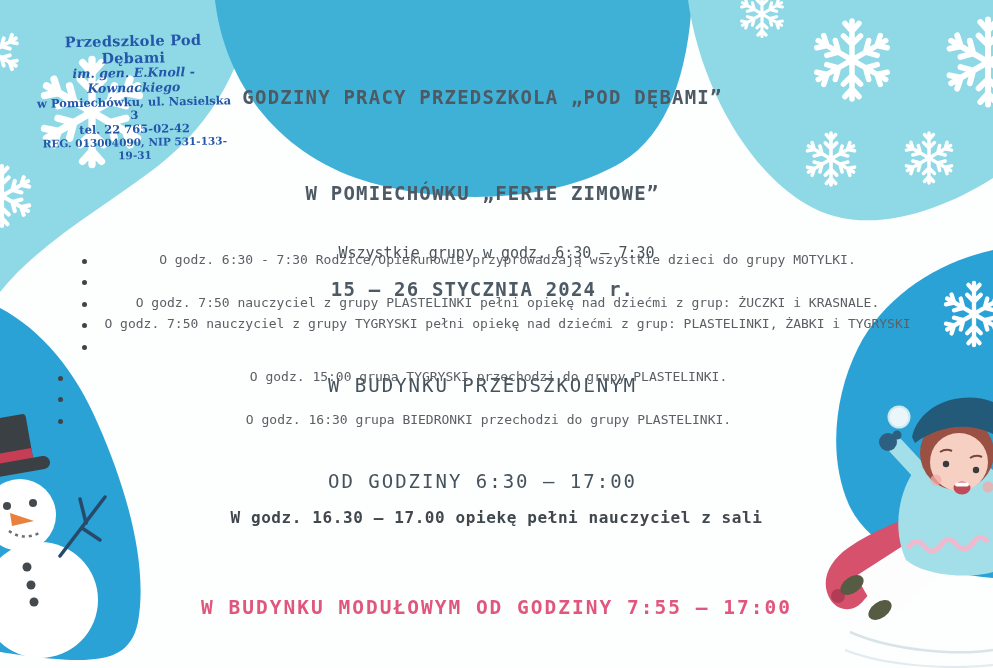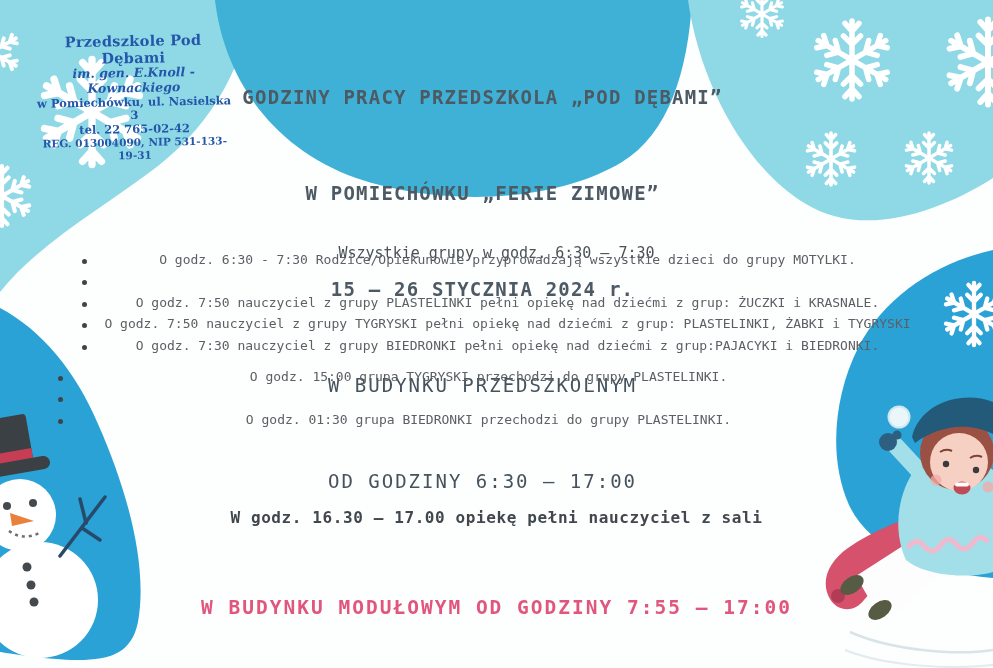--- a/index.html
+++ b/index.html
@@ -153,27 +153,27 @@
 
   <div class="txt intro">
     <div>Wszystkie grupy w godz. 6:30 – 7:30</div>
   </div>
 
   <div class="blist list1">
     <div class="row"><span class="dot"></span><span>O godz. 6:30 - 7:30 Rodzice/Opiekunowie przyprowadzają wszystkie dzieci do grupy MOTYLKI.</span></div>
     <div class="row"><span class="dot"></span></div>
     <div class="row"><span class="dot"></span><span>O godz. 7:50 nauczyciel z grupy PLASTELINKI pełni opiekę nad dziećmi z grup: ŻUCZKI i KRASNALE.</span></div>
     <div class="row"><span class="dot"></span><span>O godz. 7:50 nauczyciel z grupy TYGRYSKI pełni opiekę nad dziećmi z grup: PLASTELINKI, ŻABKI i TYGRYSKI</span></div>
-    <div class="row"><span class="dot"></span><span>O godz. 7:30 nauczyciel z grupy BIEDRONKI pełni opiekę nad dziećmi z grup:PAJACYKI i BIEDRONKI.</span></div>
+    <div class="row"><span class="dot"></span></div>
   </div>
 
   <div class="blist list2">
     <div class="row"><span class="dot"></span><span>O godz. 15:00 grupa TYGRYSKI przechodzi do grupy PLASTELINKI.</span></div>
     <div class="row"><span class="dot"></span></div>
-    <div class="row"><span class="dot"></span><span>O godz. 01:30 grupa BIEDRONKI przechodzi do grupy PLASTELINKI.</span></div>
+    <div class="row"><span class="dot"></span><span>O godz. 16:30 grupa BIEDRONKI przechodzi do grupy PLASTELINKI.</span></div>
   </div>
 
   <div class="txt closing">
     <div>W godz. 16.30 – 17.00 opiekę pełni nauczyciel z sali</div>
   </div>
 
   <div class="txt pink">
     <div>W BUDYNKU MODUŁOWYM OD GODZINY 7:55 – 17:00</div>
     
   </div>

